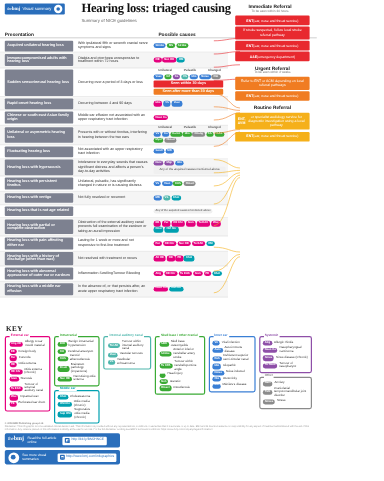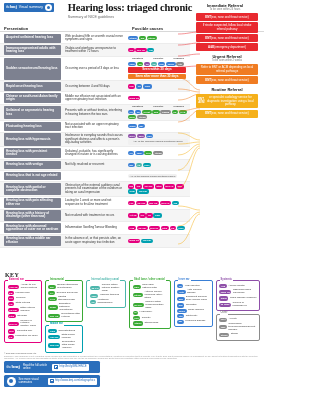--- a/index.html
+++ b/index.html
@@ -107,21 +107,21 @@
 
 <div class="page">
 
   <div class="header">
     <div class="brandbox">
       <span class="brand-bmj"><span class="the">the</span><span>bmj</span></span>
       <span class="brand-vs">Visual summary</span>
       <span class="eye"></span>
     </div>
     <div class="title-wrap">
-      <div class="title">Hearing loss: triaged chronic</div>
+      <div class="title">Hearing loss: triaged causing</div>
       <div class="subtitle">Summary of NICE guidelines</div>
     </div>
   </div>
 
   <div class="imm-head">
     <div class="h">Immediate Referral</div>
     <div class="s">To be seen within 24 hours</div>
   </div>
 
   <div class="colhead">

